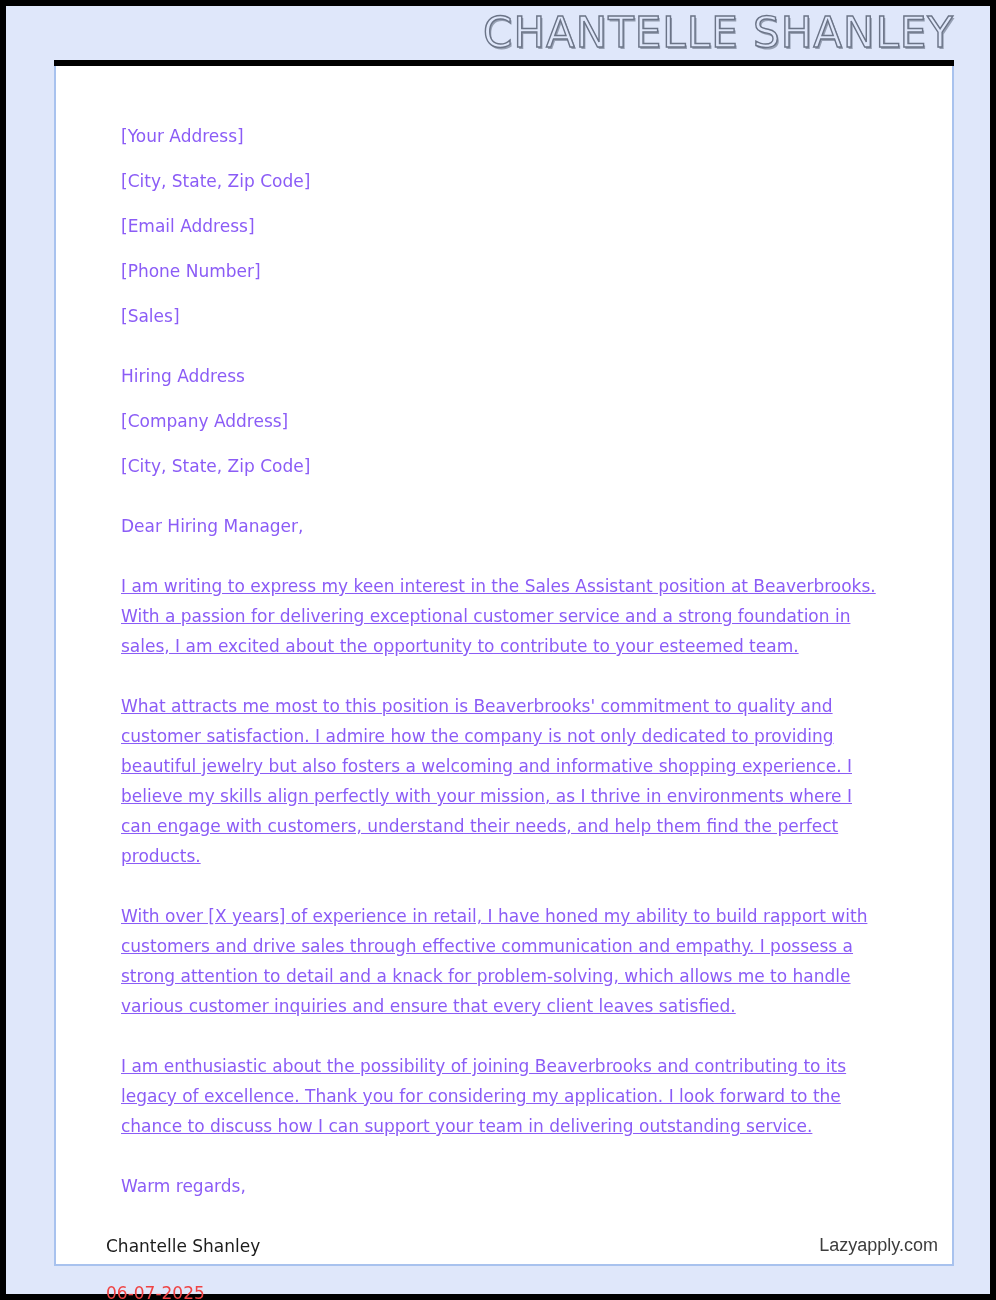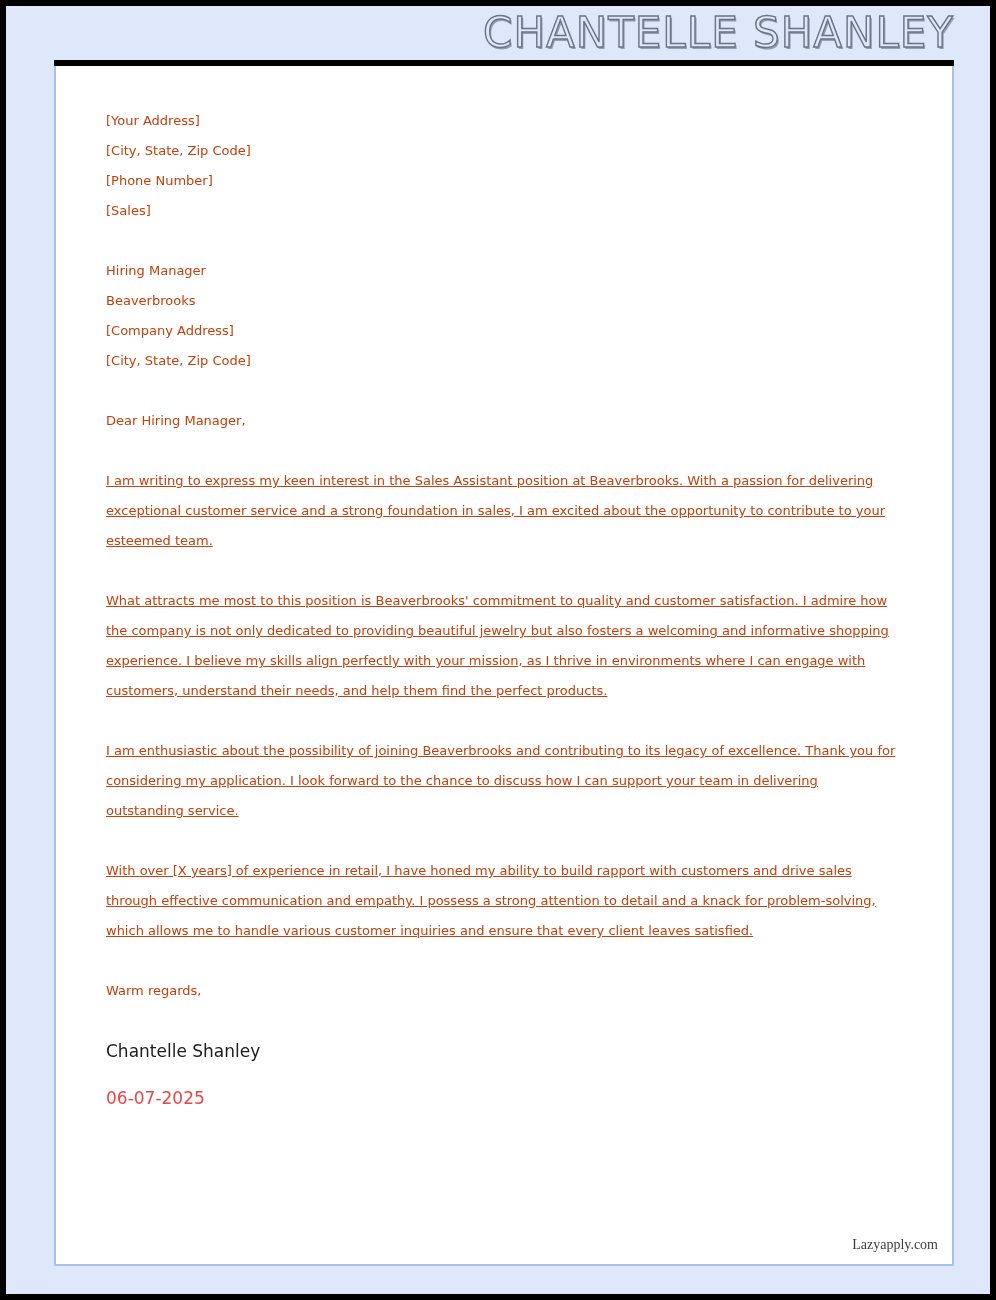--- a/index.html
+++ b/index.html
@@ -87,24 +87,24 @@
   .page-inner {
     position: absolute;
     left: 50px;
     top: 40px;
     width: 790px;
   }
 
   .letter-line,
   .letter-paragraph {
     font-family: "DejaVu Sans", sans-serif;
-    font-size: 13px;
+    font-size: 17px;
     line-height: 30px;
-    color: #c2410c;
-    margin: 0;
+    color: #8b5cf6;
+    margin: 15px;
   }
 
   .block {
     margin: 0 0 30px 0;
   }
 
   .block:last-child {
     margin-bottom: 0;
   }
 
@@ -129,22 +129,22 @@
 
   .signature-block {
     margin-top: 30px;
   }
 
   
   .footer-watermark {
     position: absolute;
     right: 14px;
     bottom: 10px;
-    font-family: Liberation Serif, serif;
-    font-size: 14px;
+    font-family: Liberation Sans, sans-serif;
+    font-size: 18px;
     line-height: 18px;
     color: #3d3d3d;
     user-select: none;
   }
 </style>
 </head>
 <body>
 
 <div class="canvas">
   <div class="mat">
@@ -154,49 +154,49 @@
     </div>
 
     <div class="header-rule"></div>
 
     <div class="page">
       <div class="page-inner">
 
         <div class="block">
           <p class="letter-line">[Your Address]</p>
           <p class="letter-line">[City, State, Zip Code]</p>
+          <p class="letter-line">[Email Address]</p>
           <p class="letter-line">[Phone Number]</p>
           <p class="letter-line">[Sales]</p>
         </div>
 
         <div class="block">
-          <p class="letter-line">Hiring Manager</p>
-          <p class="letter-line">Beaverbrooks</p>
+          <p class="letter-line">Hiring Address</p>
           <p class="letter-line">[Company Address]</p>
           <p class="letter-line">[City, State, Zip Code]</p>
         </div>
 
         <div class="block">
           <p class="letter-line">Dear Hiring Manager,</p>
         </div>
 
         <div class="block">
           <p class="letter-paragraph">I am writing to express my keen interest in the Sales Assistant position at Beaverbrooks. With a passion for delivering exceptional customer service and a strong foundation in sales, I am excited about the opportunity to contribute to your esteemed team.</p>
         </div>
 
         <div class="block">
           <p class="letter-paragraph">What attracts me most to this position is Beaverbrooks' commitment to quality and customer satisfaction. I admire how the company is not only dedicated to providing beautiful jewelry but also fosters a welcoming and informative shopping experience. I believe my skills align perfectly with your mission, as I thrive in environments where I can engage with customers, understand their needs, and help them find the perfect products.</p>
         </div>
 
         <div class="block">
+          <p class="letter-paragraph">With over [X years] of experience in retail, I have honed my ability to build rapport with customers and drive sales through effective communication and empathy. I possess a strong attention to detail and a knack for problem-solving, which allows me to handle various customer inquiries and ensure that every client leaves satisfied.</p>
+        </div>
+
+        <div class="block">
           <p class="letter-paragraph">I am enthusiastic about the possibility of joining Beaverbrooks and contributing to its legacy of excellence. Thank you for considering my application. I look forward to the chance to discuss how I can support your team in delivering outstanding service.</p>
-        </div>
-
-        <div class="block">
-          <p class="letter-paragraph">With over [X years] of experience in retail, I have honed my ability to build rapport with customers and drive sales through effective communication and empathy. I possess a strong attention to detail and a knack for problem-solving, which allows me to handle various customer inquiries and ensure that every client leaves satisfied.</p>
         </div>
 
         <div class="block">
           <p class="letter-line">Warm regards,</p>
         </div>
 
         <div class="signature-block">
           <p class="signature-name">Chantelle Shanley</p>
           <p class="signature-date">06-07-2025</p>
         </div>

